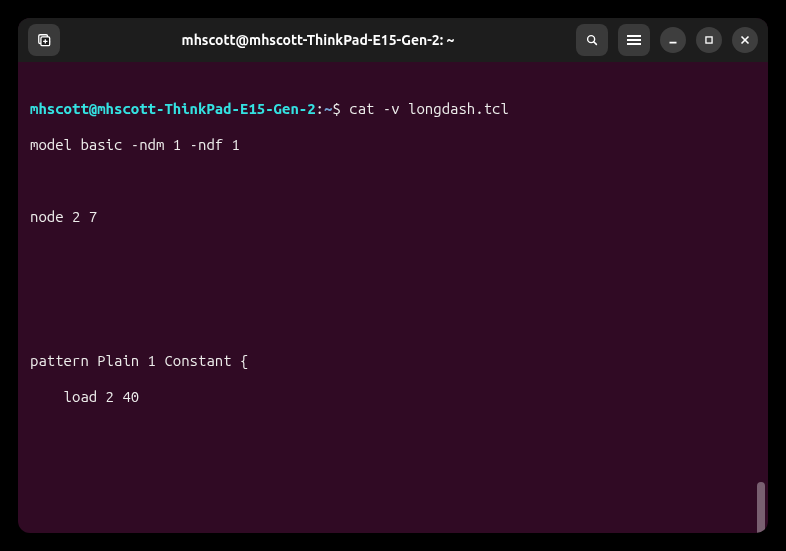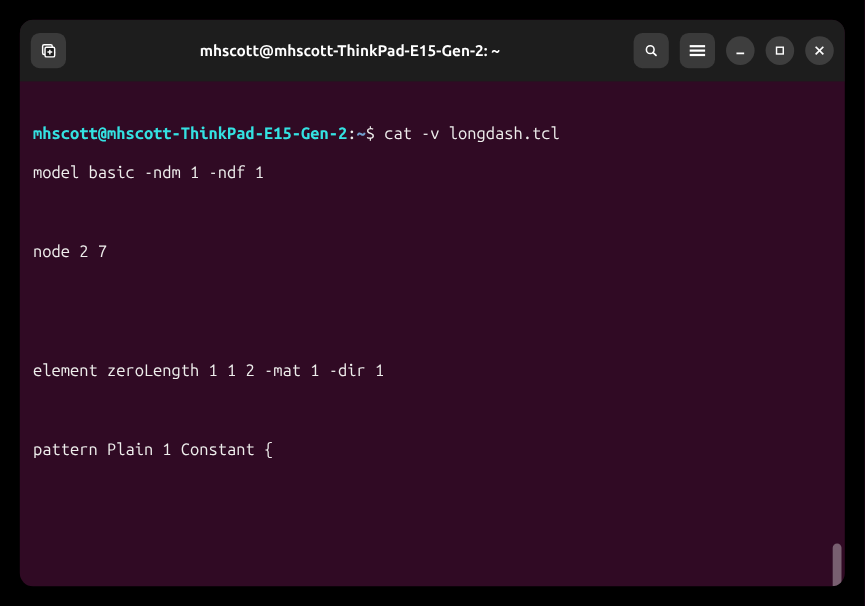--- a/index.html
+++ b/index.html
@@ -18,21 +18,21 @@
       width: 100%;
       height: 100%;
       background: #300a24;
       border-radius: 12px;
       overflow: hidden;
       display: flex;
       flex-direction: column;
       position: relative;
     }
     .titlebar {
-      height: 56px;
+      height: 44px;
       background: #1d1d1d;
       display: flex;
       align-items: center;
       padding: 0 10px;
       gap: 8px;
     }
     .titlebar-left {
       display: flex;
       align-items: center;
       flex: 0 0 auto;
@@ -153,23 +153,23 @@
     </div>
   </div>
 
   <div class="terminal-body">
 <div class="line"><span class="prompt-user">mhscott@mhscott-ThinkPad-E15-Gen-2</span><span class="prompt-symbol">:</span><span class="prompt-path">~</span><span class="prompt-symbol">$ </span><span class="command">cat -v longdash.tcl</span></div>
 <div class="line">model basic -ndm 1 -ndf 1</div>
 <div class="line"> </div>
 <div class="line">node 2 7</div>
 <div class="line"> </div>
 <div class="line"> </div>
-<div class="line">element zeroLength 1 1 2 -mat 1 -dir 1</div>
 <div class="line"> </div>
 <div class="line">pattern Plain 1 Constant {</div>
+<div class="line">    load 2 40</div>
 
 
 
 
 
 
 
 
 
 

